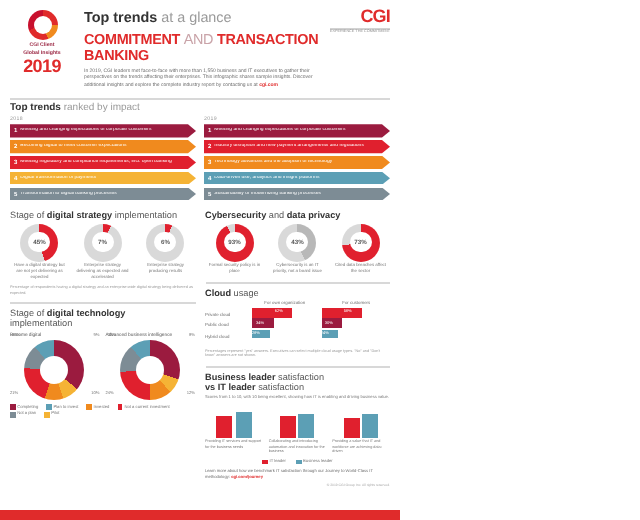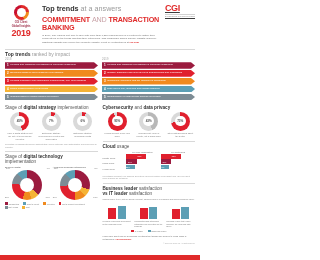--- a/index.html
+++ b/index.html
@@ -16,21 +16,21 @@
   .brandtxt{font-size:2.6px;color:#9b2743;line-height:1.25;margin-top:1px;font-weight:bold;}
   .year{font-size:9px;font-weight:bold;color:#e02b2b;line-height:1;margin-top:1px;letter-spacing:-0.3px;}
   .headmid{flex:1;padding-top:1px;}
   .toptrends-title{font-size:7.2px;color:#3b3b3b;line-height:1.1;}
   .toptrends-title b{font-weight:bold;color:#333;}
   .toptrends-title span{color:#9a9a9a;}
   .sectitle{font-size:7.2px;font-weight:bold;color:#e02b2b;letter-spacing:-0.15px;margin-top:3px;line-height:1.1;}
   .sectitle .and{color:#c9a3a8;font-weight:normal;}
   .intro{font-size:2.5px;color:#6e6e6e;line-height:1.45;margin-top:2px;max-width:118px;}
   .intro a{color:#e02b2b;font-weight:bold;text-decoration:none;}
-  .cgi{width:30px;flex:0 0 30px;text-align:left;text-decoration:underline;}
+  .cgi{width:30px;flex:0 0 30px;text-align:right;}
   .cgi-word{font-size:9px;font-weight:bold;color:#e02b2b;letter-spacing:-0.4px;line-height:1;}
   .cgi-sub{font-size:1.9px;color:#8c8c8c;border-top:0.4px solid #d2d2d2;padding-top:0.5px;margin-top:0.5px;}
 
   .rule{height:0.5px;background:#d8d8d8;margin:2px 5px 0;}
 
   
   .tt-head{font-size:5px;padding:2px 5px 1px;}
   .tt-head b{font-weight:bold;color:#333;}
   .tt-head span{color:#9a9a9a;}
   .tt-wrap{display:flex;padding:0 5px;gap:4px;position:relative;}
@@ -102,21 +102,21 @@
     <div class="brandbox">
       <div class="logo-circle"></div>
       <div class="brandtxt">CGI Client</div>
       <div class="brandtxt">Global Insights</div>
       <div class="year">2019</div>
     </div>
 
     <div class="headmid">
       <div class="toptrends-title">
         <b>Top trends</b>
-        <span>at a answers</span>
+        <span>at a glance</span>
       </div>
       <div class="sectitle">
         <span>COMMITMENT</span>
         <span class="and">AND</span>
         <span>TRANSACTION BANKING</span>
       </div>
       <div class="intro">
         <span>In 2019, CGI leaders met face-to-face with more than 1,550 business and IT executives to gather their perspectives on the trends affecting their enterprises. This infographic shares sample insights. Discover additional insights and explore the complete industry report by contacting us at</span>
         <a href="#">cgi.com</a>
       </div>

